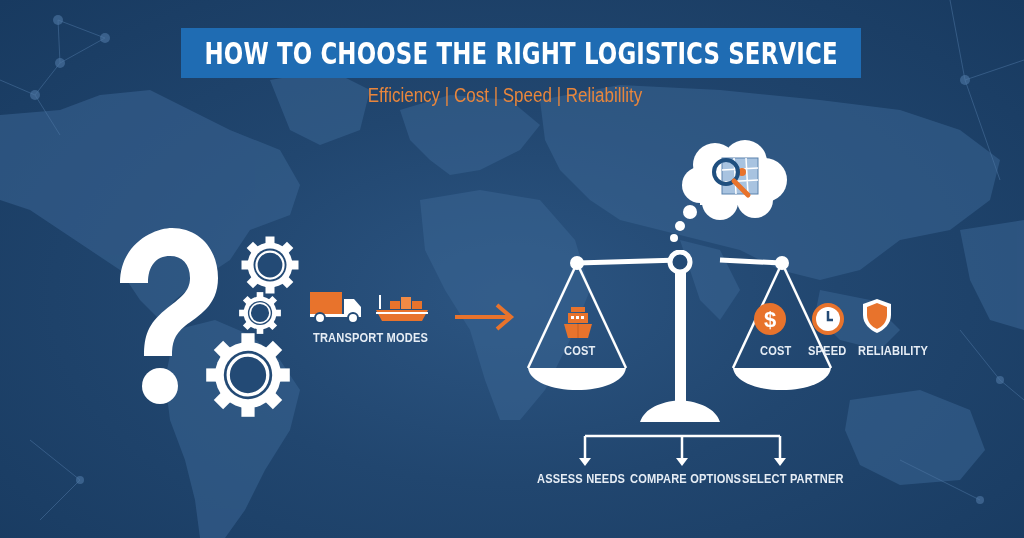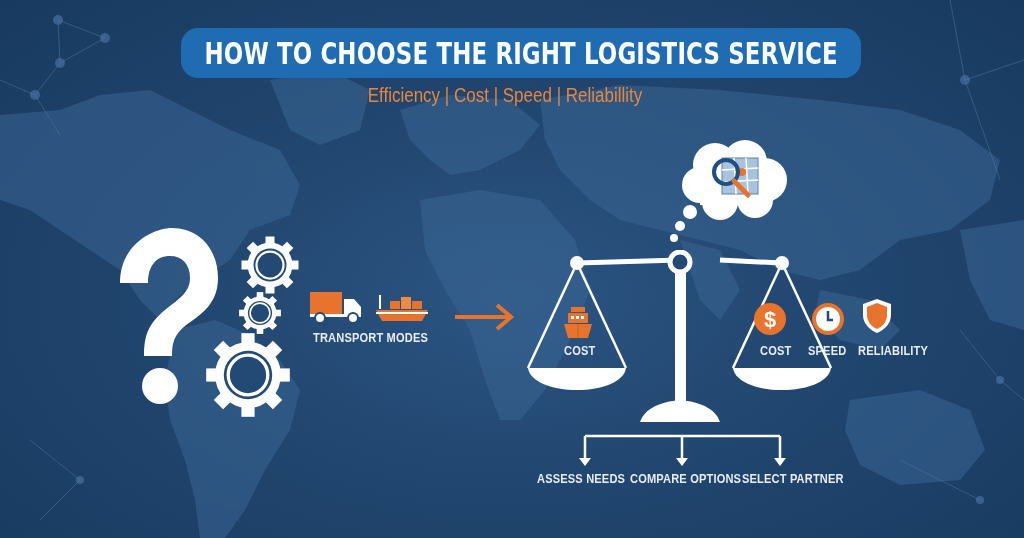--- a/index.html
+++ b/index.html
@@ -7,21 +7,21 @@
   body {
     position: relative;
     font-family: "Liberation Sans", "DejaVu Sans", sans-serif;
     background: radial-gradient(ellipse at 50% 55%, #2c5582 0%, #21466f 45%, #183a60 100%);
     color: #fff;
   }
   .bg-map { position: absolute; inset: 0; width: 1024px; height: 538px; }
   .title-banner {
     position: absolute; left: 181px; top: 28px; width: 680px; height: 50px;
     background: #1f6cb3;
-    display: flex; align-items: center; justify-content: center; border-radius: 17px;
+    display: flex; align-items: center; justify-content: center;
   }
   .title-text {
     font-family: "DejaVu Sans Condensed", "Liberation Sans Narrow", "Liberation Sans", sans-serif;
     font-weight: bold; font-size: 31px; letter-spacing: 0.2px; color: #fff;
     transform: scaleX(0.82); white-space: nowrap;
   }
   .subtitle {
     position: absolute; left: 335px; top: 84px; width: 340px; text-align: center;
     font-size: 20px; color: #e8863c; white-space: nowrap;
     transform: scaleX(0.85); transform-origin: center;

